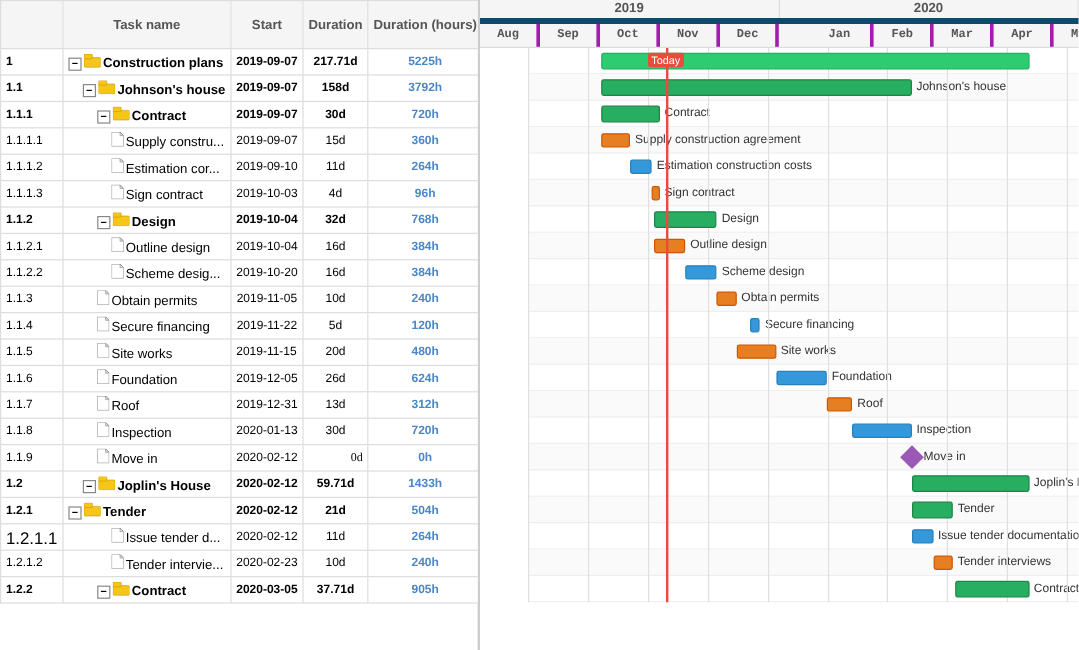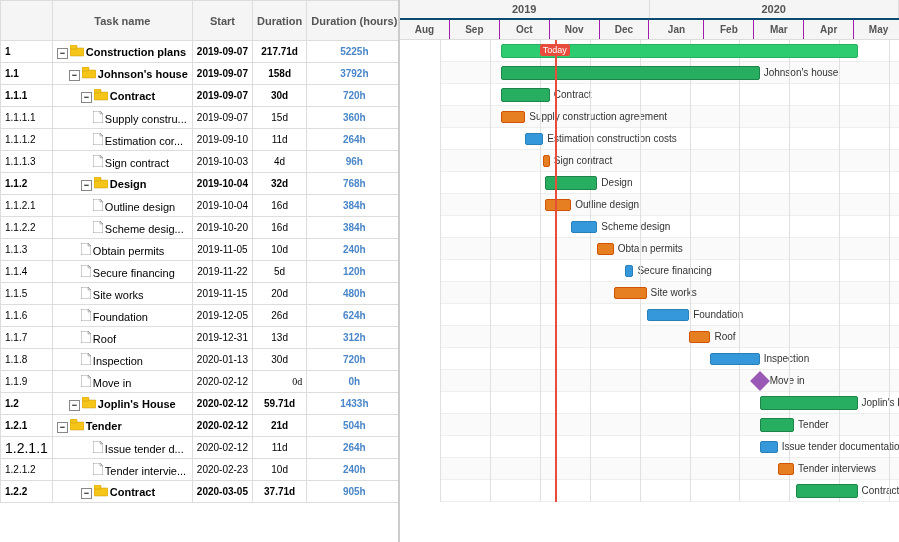--- a/index.html
+++ b/index.html
@@ -20,24 +20,24 @@
     .col-dur { width: 55px; text-align: center; }
     .col-durh { width: 55px; text-align: center; }
     
     .row-level0 { background: #fff; font-weight: bold; }
     .row-level1 { background: #fff; font-weight: bold; }
     .row-leaf { background: #fff; }
     
     
     .right-gantt { flex: 1; overflow: hidden; position: relative; }
     .gantt-header { height: 40px; background: #f5f5f5; border-bottom: 1px solid #ddd; display: flex; flex-direction: column; }
-    .gantt-header-top { display: flex; height: 20px; border-bottom: 2px solid #0c4a6e; }
+    .gantt-header-top { display: flex; height: 20px; border-bottom: 5px solid #0c4a6e; }
     .gantt-header-bottom { display: flex; height: 20px; }
     .gantt-year { display: flex; align-items: center; justify-content: center; font-weight: bold; color: #555; border-right: 1px solid #ddd; font-size: 11px; }
-    .gantt-month { display: flex; align-items: center; justify-content: center; font-weight: bold; color: #555; border-right: 1px solid #a21caf; font-size: 10px; min-width: 0; }
+    .gantt-month { display: flex; align-items: center; justify-content: center; font-weight: bold; color: #555; border-right: 3px solid #a21caf; font-size: 10px; min-width: 0; font-family: Liberation Mono, monospace; }
     
     .gantt-body { position: relative; overflow: hidden; margin-left: 40px; }
     .gantt-row { height: 22px; display: flex; align-items: center; border-bottom: 1px solid #eee; position: relative; }
     .gantt-row:nth-child(even) { background: #fafafa; }
     
     
     .bar { position: absolute; height: 14px; top: 4px; border-radius: 2px; z-index: 5; }
     .bar-project { background: #2ecc71; border: 1px solid #27ae60; }
     .bar-group { background: #27ae60; border: 1px solid #1e8449; }
   </style>
@@ -319,21 +319,21 @@
       <div class="gantt-header-top" id="gantt-year-row">
           <div class="gantt-year" style="width: 249.5px; border-right: 1px solid rgb(221, 221, 221);">2019</div>
           <div class="gantt-year" style="width: 249.5px; border-right: 1px solid rgb(221, 221, 221);">2020</div>
         </div>
       <div class="gantt-header-bottom" id="gantt-month-row">
           <div class="gantt-month" style="width: 49.9px; flex-shrink: 0;">Aug</div>
           <div class="gantt-month" style="width: 49.9px; flex-shrink: 0;">Sep</div>
           <div class="gantt-month" style="width: 49.9px; flex-shrink: 0;">Oct</div>
           <div class="gantt-month" style="width: 49.9px; flex-shrink: 0;">Nov</div>
           <div class="gantt-month" style="width: 49.9px; flex-shrink: 0;">Dec</div>
-          <div class="gantt-month" style="width: 55px; flex-shrink: 0;">Jan</div>
+          <div class="gantt-month" style="width: 55px; flex-shrink: 0; margin-left: 24px;">Jan</div>
           <div class="gantt-month" style="width: 49.9px; flex-shrink: 0;">Feb</div>
           <div class="gantt-month" style="width: 49.9px; flex-shrink: 0;">Mar</div>
           <div class="gantt-month" style="width: 49.9px; flex-shrink: 0;">Apr</div>
           <div class="gantt-month" style="width: 49.9px; flex-shrink: 0;">May</div>
         </div>
     </div>
     <div class="gantt-body" id="gantt-body" style="position: relative;">
     <div class="gantt-row" style="height: 22px; position: relative; border-bottom: 1px solid rgb(238, 238, 238);">
           <div class="bar bar-project" style="left: 60.6537px; width: 356.89px;"></div>
           <span style="position: absolute; left: 421.544px; top: 5px; font-size: 10px; color: rgb(51, 51, 51); white-space: nowrap;"></span>

